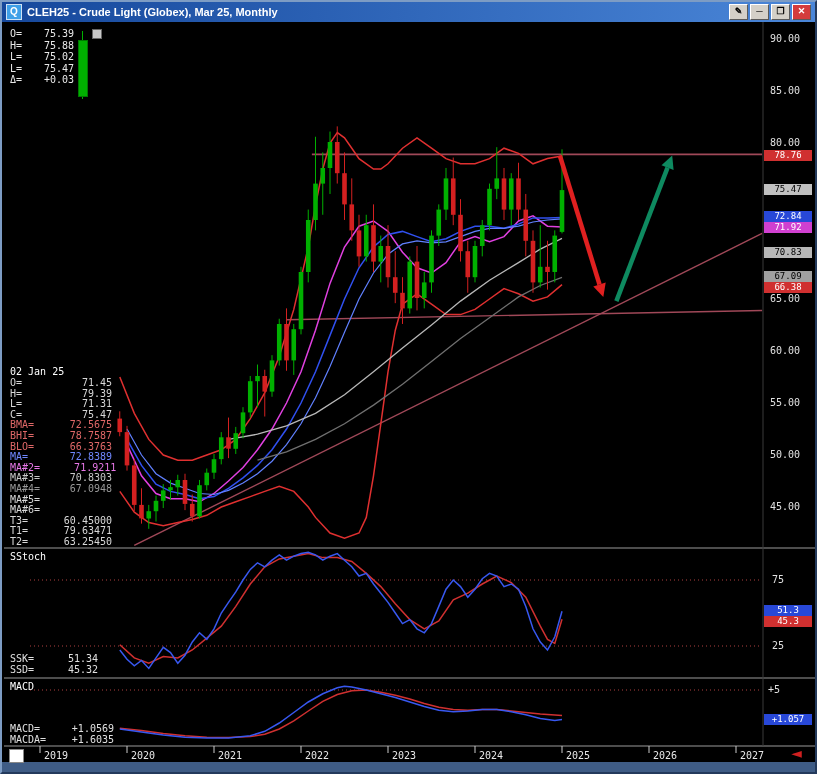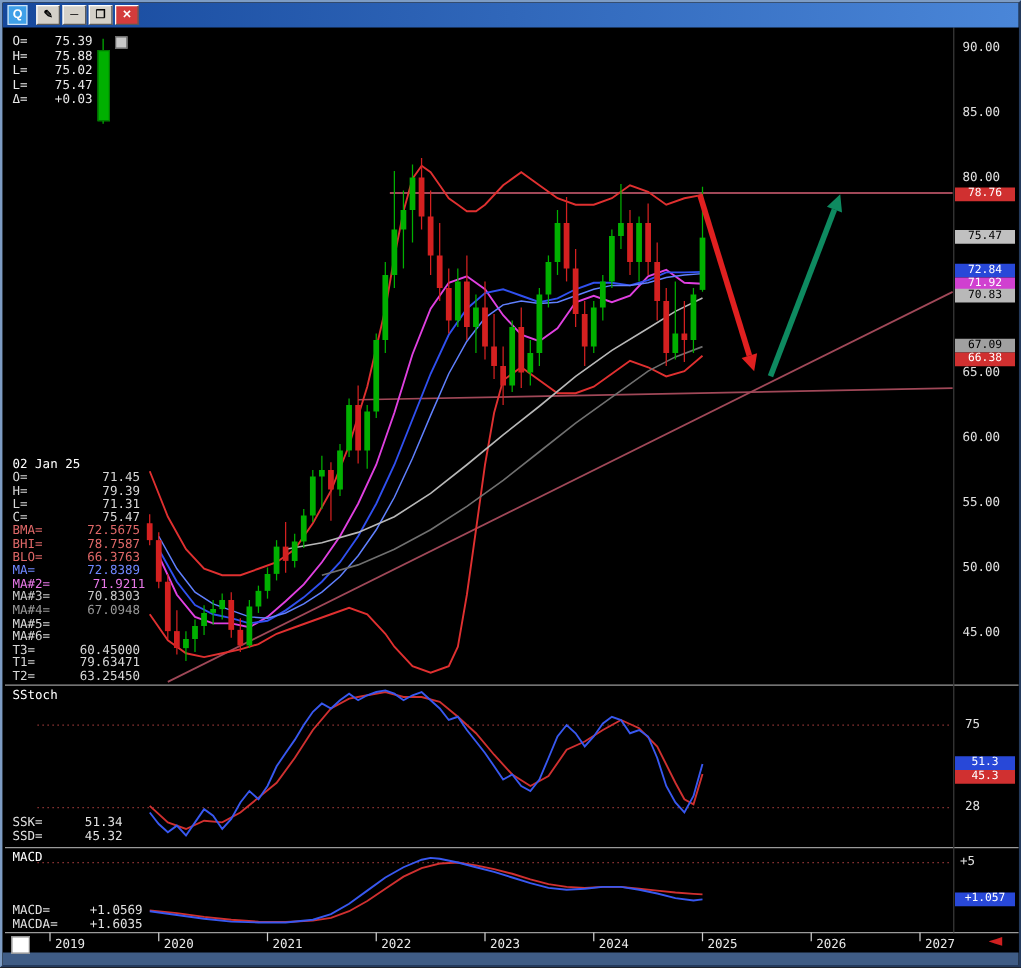--- a/index.html
+++ b/index.html
@@ -194,20 +194,21 @@
       <line x1="299" y1="744" x2="299" y2="751" stroke="#cccccc" stroke-width="1"></line>
       <line x1="386" y1="744" x2="386" y2="751" stroke="#cccccc" stroke-width="1"></line>
       <line x1="473" y1="744" x2="473" y2="751" stroke="#cccccc" stroke-width="1"></line>
       <line x1="560" y1="744" x2="560" y2="751" stroke="#cccccc" stroke-width="1"></line>
       <line x1="647" y1="744" x2="647" y2="751" stroke="#cccccc" stroke-width="1"></line>
       <line x1="734" y1="744" x2="734" y2="751" stroke="#cccccc" stroke-width="1"></line>
     </svg>
 
   <div class="titlebar">
     <div class="title-icon">Q</div>
+    <div class="title-text">CLEH25 - Crude Light (Globex), Mar 25, Monthly</div>
     <div class="tb-btn">✎</div>
     <div class="tb-btn">─</div>
     <div class="tb-btn">❐</div>
     <div class="tb-btn close">✕</div>
   </div>
 
   <div class="quote-overlay" id="quote-overlay">
       <div class="q-row">
         <span>O=</span>
         <span>75.39</span>
@@ -325,25 +326,25 @@
       <div class="lbl" style="left: 768px; top: 135px;">80.00</div>
       <div class="lbl" style="left: 768px; top: 291px;">65.00</div>
       <div class="lbl" style="left: 768px; top: 343px;">60.00</div>
       <div class="lbl" style="left: 768px; top: 395px;">55.00</div>
       <div class="lbl" style="left: 768px; top: 447px;">50.00</div>
       <div class="lbl" style="left: 768px; top: 499px;">45.00</div>
       <div class="badge" style="top: 148px; background: rgb(208, 48, 48); color: rgb(255, 255, 255);">78.76</div>
       <div class="badge" style="top: 182px; background: rgb(192, 192, 192); color: rgb(0, 0, 0);">75.47</div>
       <div class="badge" style="top: 209px; background: rgb(40, 72, 216); color: rgb(255, 255, 255);">72.84</div>
       <div class="badge" style="top: 220px; background: rgb(208, 64, 208); color: rgb(255, 255, 255);">71.92</div>
-      <div class="badge" style="top: 229px; background: rgb(184, 184, 184); color: rgb(0, 0, 0);">70.83</div>
+      <div class="badge" style="top: 245px; background: rgb(184, 184, 184); color: rgb(0, 0, 0);">70.83</div>
       <div class="badge" style="top: 269px; background: rgb(160, 160, 160); color: rgb(0, 0, 0);">67.09</div>
       <div class="badge" style="top: 280px; background: rgb(208, 48, 48); color: rgb(255, 255, 255);">66.38</div>
       <div class="lbl" style="left: 770px; top: 572px;">75</div>
-      <div class="lbl" style="left: 770px; top: 638px;">28</div>
+      <div class="lbl" style="left: 770px; top: 638px;">25</div>
       <div class="badge" style="top: 603px; background: rgb(40, 72, 216); color: rgb(255, 255, 255);">51.3</div>
       <div class="badge" style="top: 614px; background: rgb(208, 48, 48); color: rgb(255, 255, 255);">45.3</div>
       <div class="lbl" style="left: 766px; top: 682px;">+5</div>
       <div class="badge" style="top: 712px; background: rgb(40, 72, 216); color: rgb(255, 255, 255);">+1.057</div>
       <div class="lbl" style="left: 42px; top: 748px; color: rgb(232, 232, 232);">2019</div>
       <div class="lbl" style="left: 129px; top: 748px; color: rgb(232, 232, 232); text-align: center;">2020</div>
       <div class="lbl" style="left: 216px; top: 748px; color: rgb(232, 232, 232);">2021</div>
       <div class="lbl" style="left: 303px; top: 748px; color: rgb(232, 232, 232);">2022</div>
       <div class="lbl" style="left: 390px; top: 748px; color: rgb(232, 232, 232); text-align: right;">2023</div>
       <div class="lbl" style="left: 477px; top: 748px; color: rgb(232, 232, 232);">2024</div>

